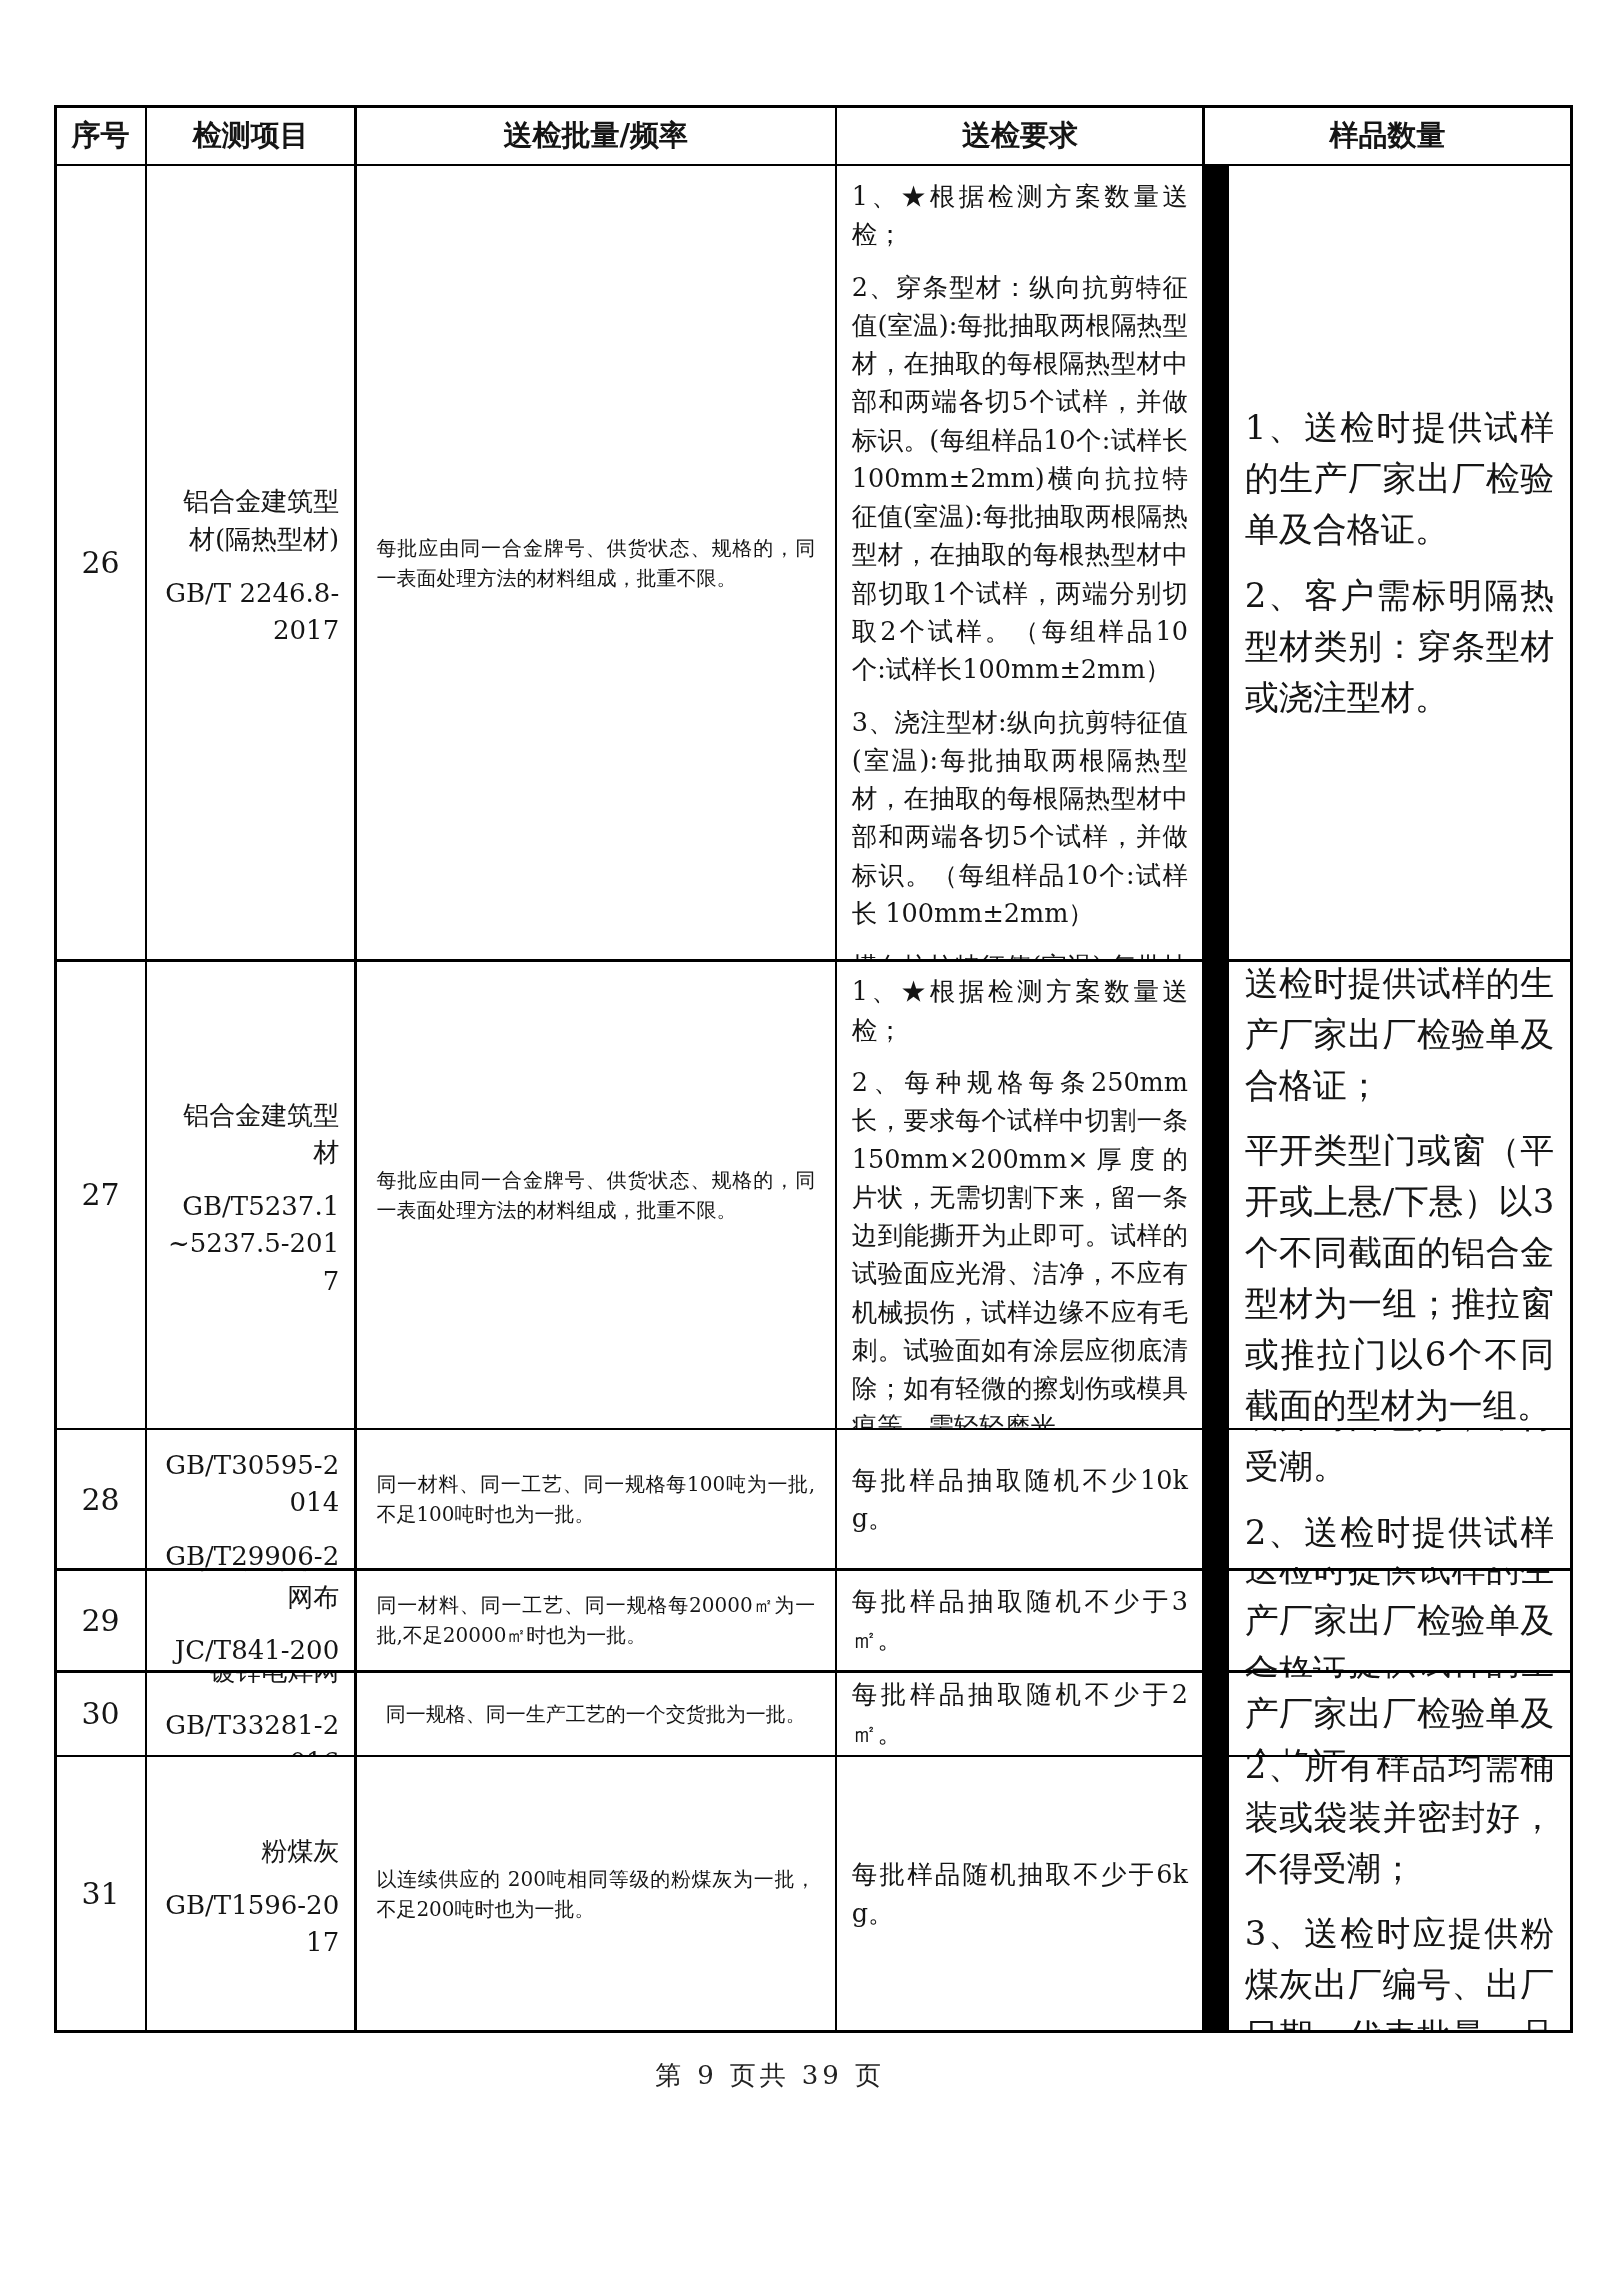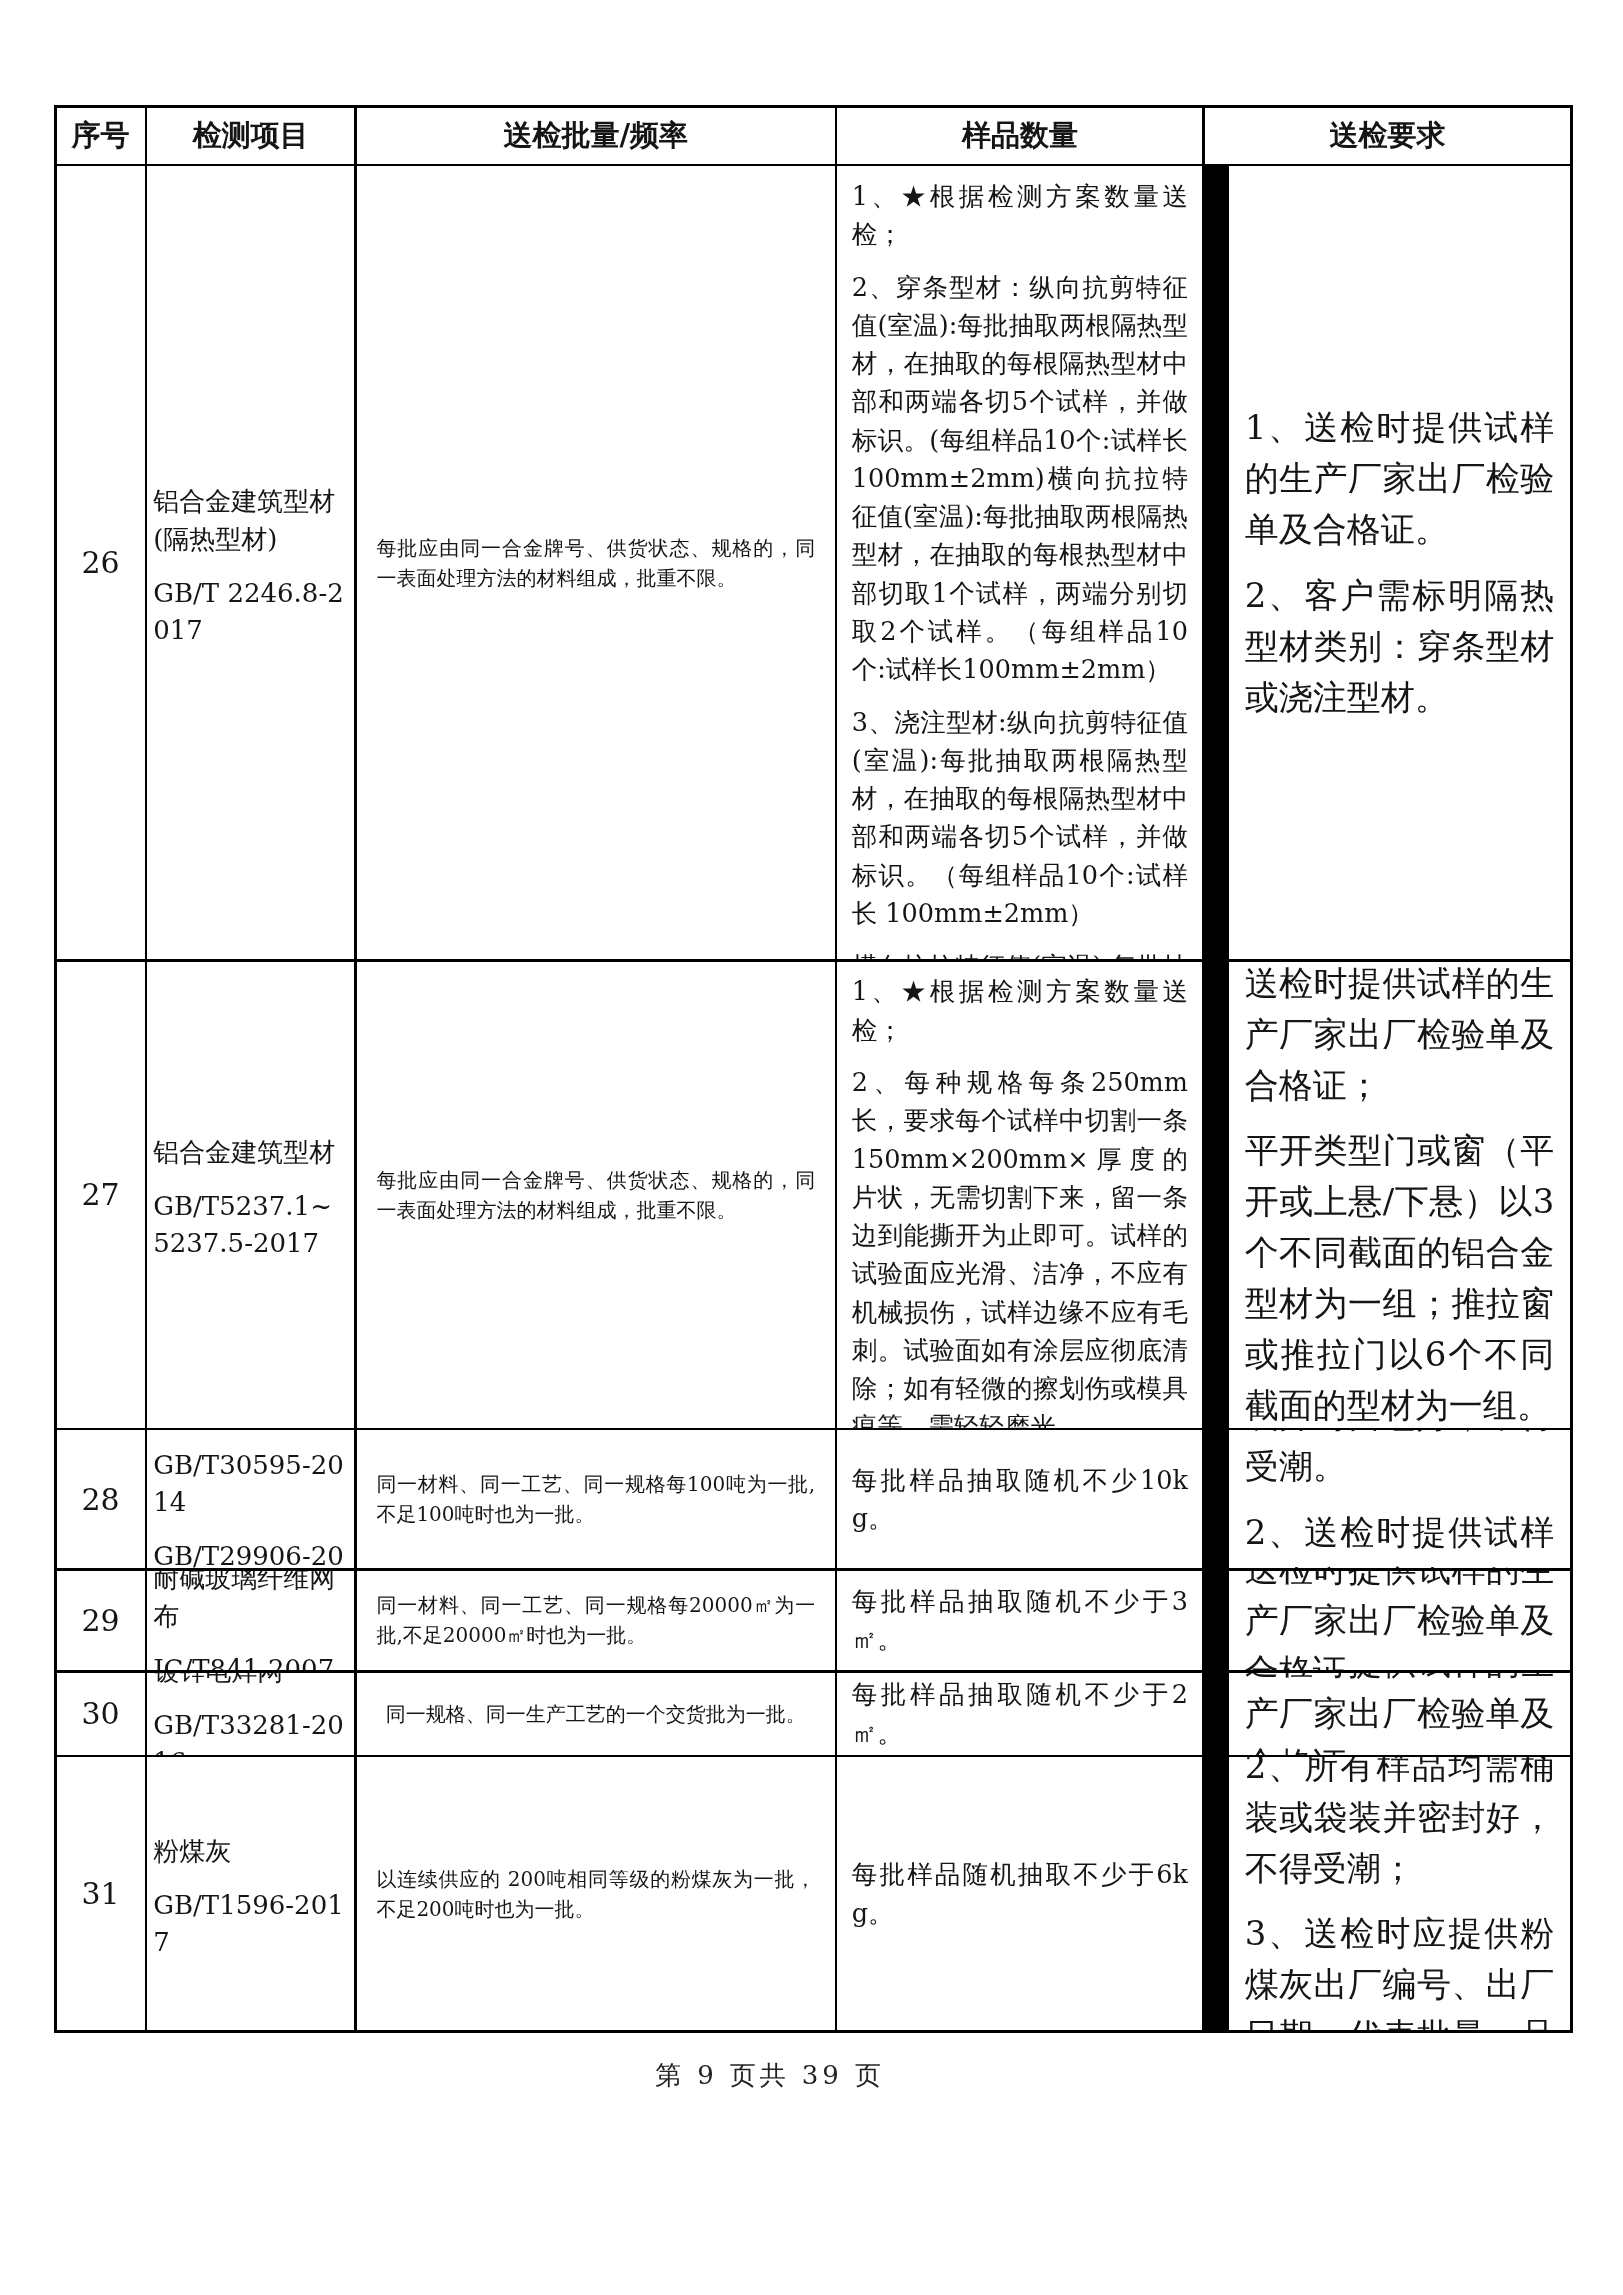--- a/index.html
+++ b/index.html
@@ -18,41 +18,41 @@
     background:#fff;display:flex;flex-direction:column;justify-content:center;
     overflow:hidden;box-sizing:border-box;align-items:center;
   }
   .cell p{margin:0 0 14.4px;line-height:1.5;}
   .cell p:last-child{margin-bottom:0;}
   .th{
     flex-direction:row;align-items:center;justify-content:center;
     font-weight:bold;font-size:29px;text-align:left;
   }
   .c-no{align-items:center;font-size:30px;}
-  .c-proj{align-items:center;text-align:left;font-size:26px;padding:0 6px;}
+  .c-proj{align-items:center;text-align:right;font-size:26px;padding:0 15px;}
   .c-proj p{margin:7.9px 0;width:100%;word-break:break-all;line-height:1.45;}
   .c-batch{font-size:20px;padding:6.5px 19.6px;text-align:justify;}
   .c-qty{font-size:25.5px;padding:10.5px 14.4px;text-align:justify;word-break:break-all;}
   .c-req{font-size:34px;padding:10.5px 15.7px;text-align:justify;margin-left:24px;}
   .top{justify-content:flex-start;}
   .footer{
     position:absolute;top:2058px;left:0;width:1540px;
     text-align:center;font-size:26px;letter-spacing:3.9px;color:#222;
   }
 </style>
 </head>
 <body>
 
 <div class="table">
 
   <div class="cell th">序号</div>
   <div class="cell th">检测项目</div>
   <div class="cell th">送检批量/频率</div>
+  <div class="cell th">送检要求</div>
   <div class="cell th">样品数量</div>
-  <div class="cell th">送检要求</div>
 
   <div class="cell c-no">
       <span>26</span>
     </div>
   <div class="cell c-proj">
     <p>铝合金建筑型材(隔热型材)</p>
     <p>GB/T 2246.8-2017</p>
   </div>
   <div class="cell c-batch">
     <p>每批应由同一合金牌号、供货状态、规格的，同一表面处理方法的材料组成，批重不限。</p>

